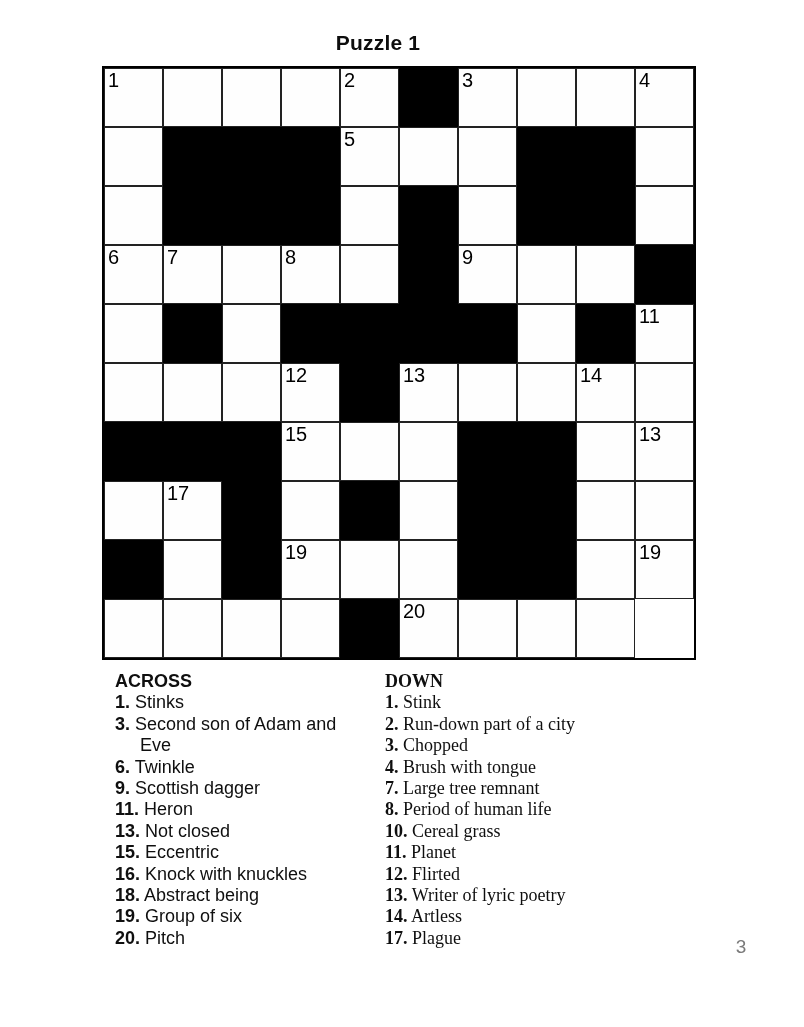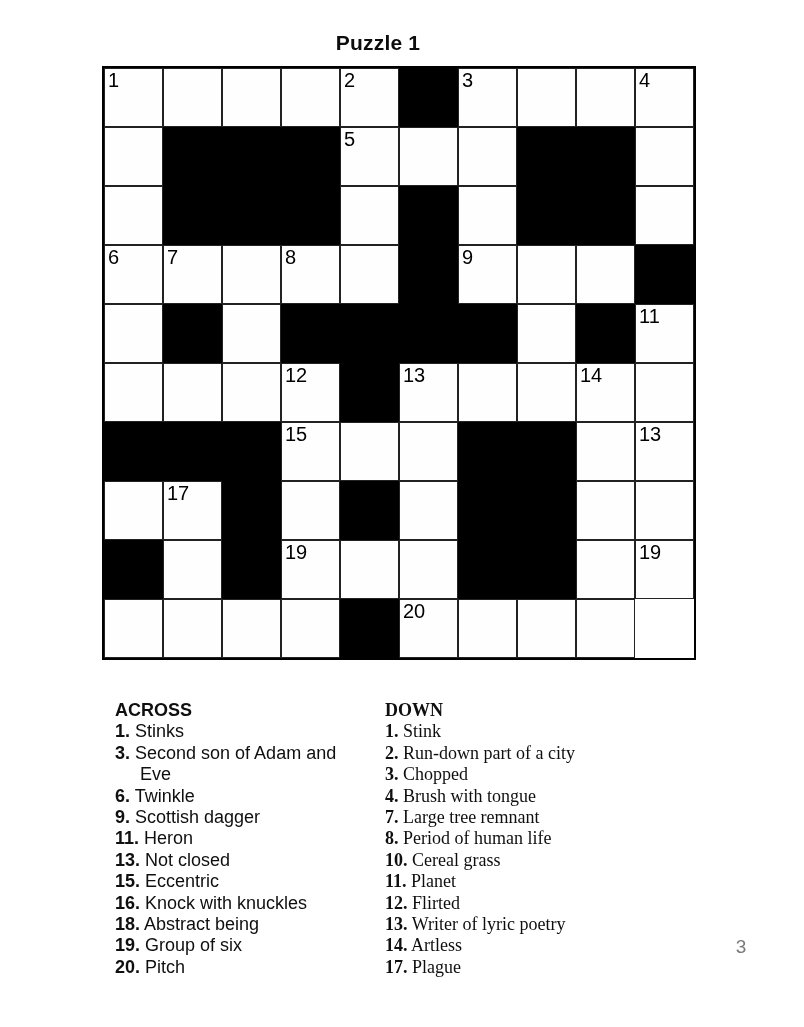--- a/index.html
+++ b/index.html
@@ -56,21 +56,21 @@
   }
   .clue-col {
     position: absolute;
     top: 671px;
     font-size: 18px;
     line-height: 21.4px;
     color: #0f0f0f;
   }
   .clue-col.across { left: 115px; width: 240px; }
   .clue-col.down   { left: 385px; width: 292px; font-family: Liberation Serif, serif; }
-  .clue-heading { font-weight: 700; margin-top: 29px; }
+  .clue-heading { font-weight: 700; }
   .clue { padding-left: 25px; text-indent: -25px; }
   .clue .clue-num { font-weight: 700; }
   .page-number {
     position: absolute;
     left: 726px;
     top: 936px;
     width: 30px;
     text-align: center;
     font-size: 19px;
     color: #7a7a7a;

